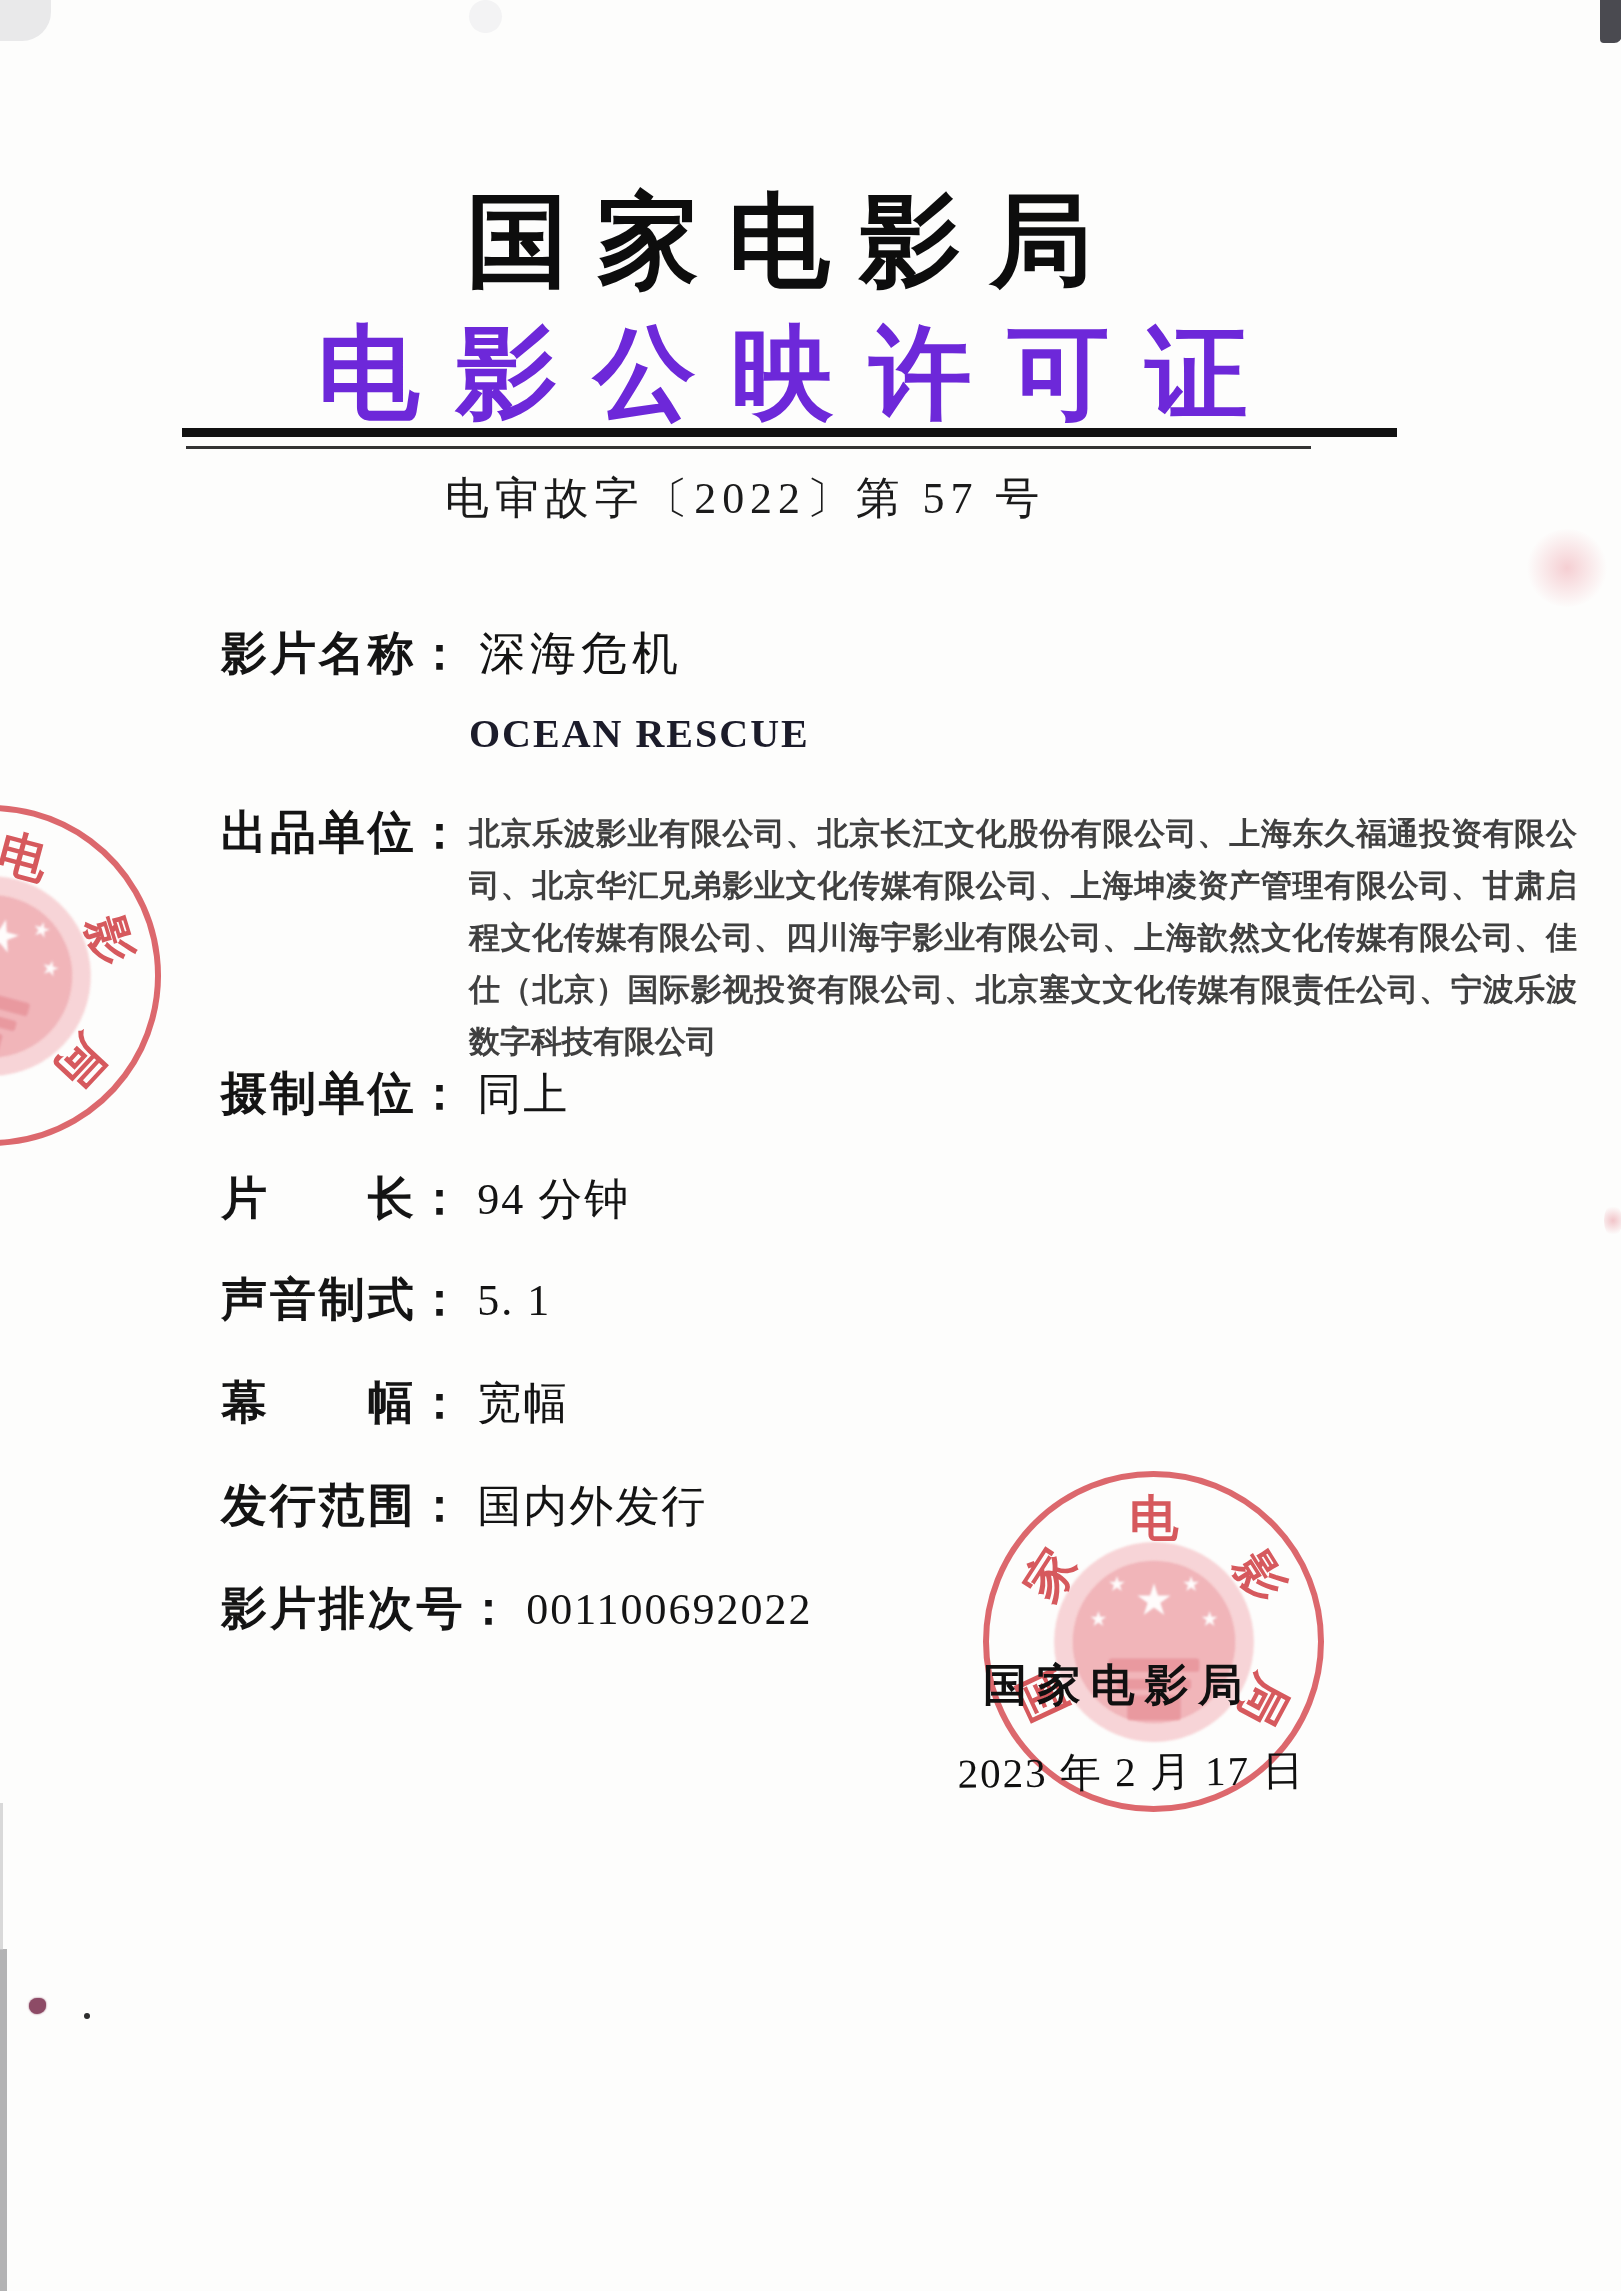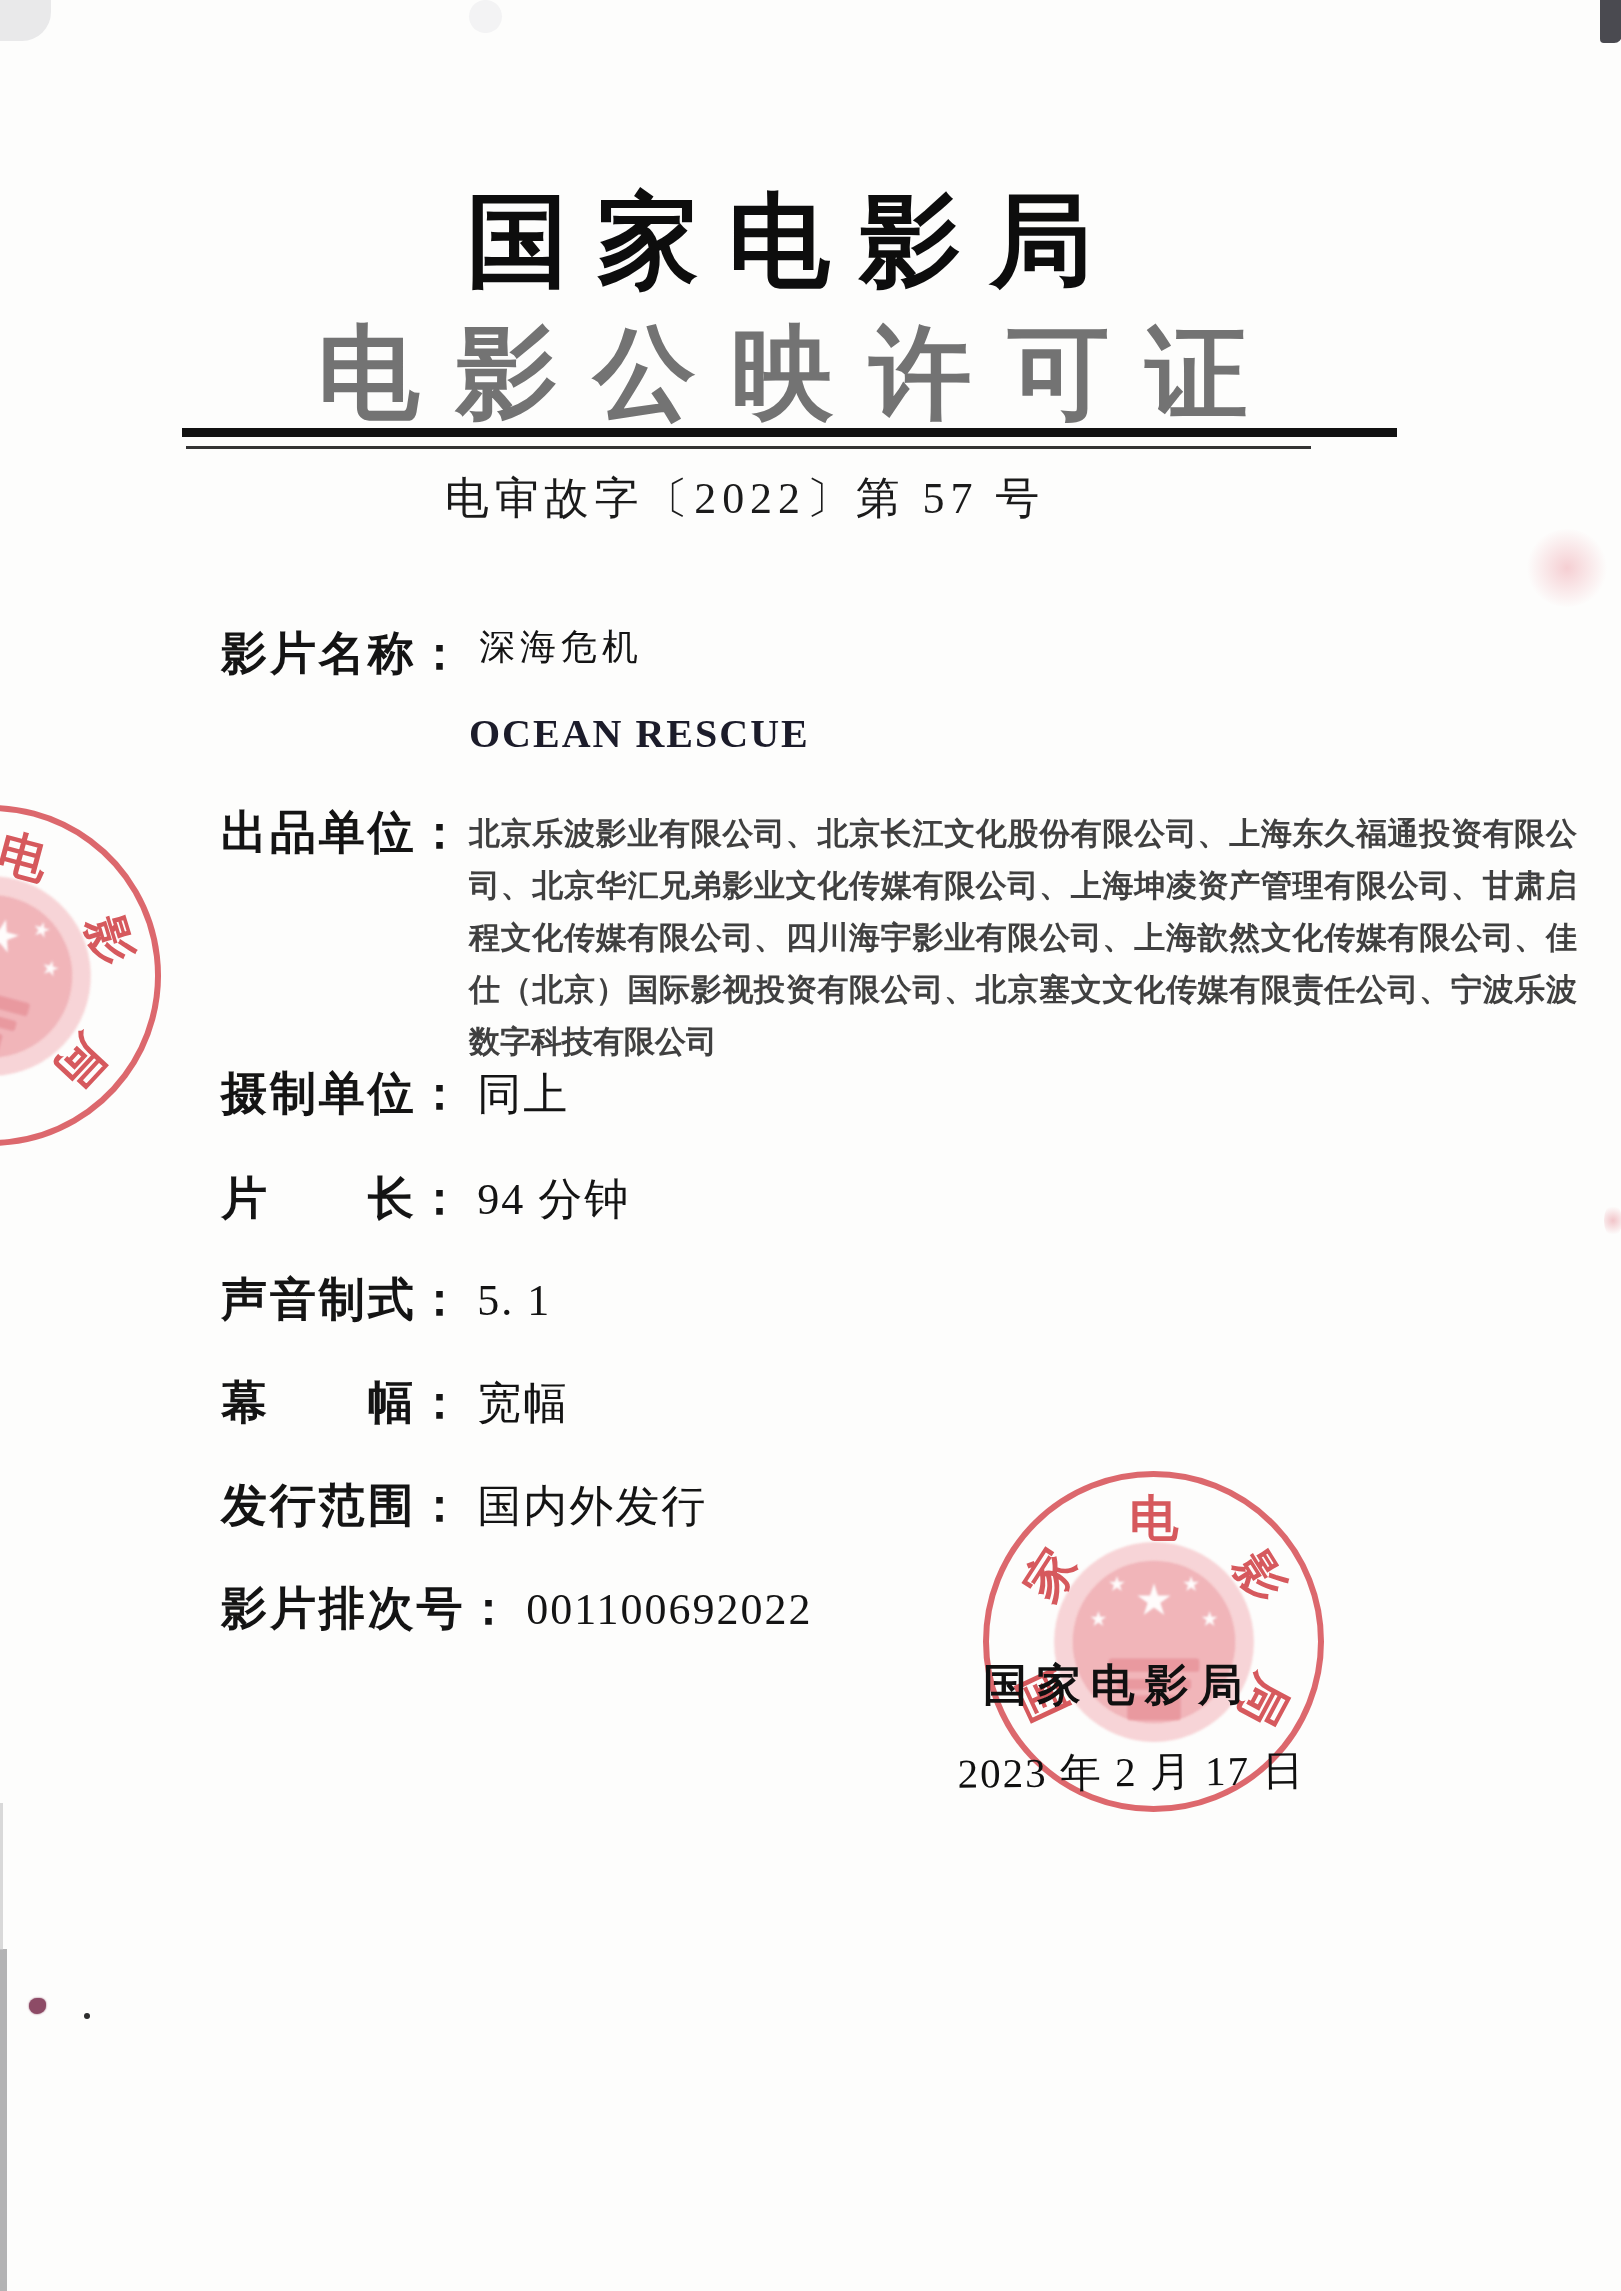--- a/index.html
+++ b/index.html
@@ -9,31 +9,31 @@
     margin:0 auto;
     background:#fdfdfc;
     overflow:hidden;
     font-family:"Liberation Serif","DejaVu Serif",serif;
     color:#141414;
   }
 
   
   .title-block { position:absolute; left:0; width:1529px; text-align:center; }
   .title-1 { top:174px; font-size:102px; font-weight:900; letter-spacing:29px; padding-left:29px; color:#0d0d0d; }
-  .title-2 { top:306px; font-size:102px; font-weight:900; letter-spacing:36px; padding-left:36px; color:#737373; }
+  .title-2 { top:306px; font-size:102px; font-weight:900; letter-spacing:36px; padding-left:36px; color:#6d28d9; }
   .rule-thick { position:absolute; left:182px; top:428px; width:1215px; height:8.8px; background:#111; }
   .rule-thin  { position:absolute; left:186px; top:446px; width:1125px; height:2.9px; background:#333; }
 
   .permit-no { position:absolute; left:0; top:469px; width:1490px; text-align:center;
                font-size:44px; letter-spacing:5.9px; color:#1b1b1b; }
 
   
   .film-row { position:absolute; left:221px; top:623px; display:flex;text-align:right; }
   .film-label { font-size:46px; font-weight:700; letter-spacing:2.9px; }
-  .film-value { font-size:36px; font-weight:400; margin-left:13.7px; letter-spacing:4.9px; }
+  .film-value { font-size:46px; font-weight:400; margin-left:13.7px; letter-spacing:4.9px; }
   .film-en { position:absolute; left:469px; top:710px; font-size:40px; font-weight:600;
              letter-spacing:2px; color:#1c1c2a; }
 
   
   .producer-label { position:absolute; left:221px; top:802px; font-size:46px; font-weight:700; letter-spacing:2.9px; }
   .producer-text { position:absolute; left:469px; top:808px; width:1108px;
                    font-size:31px; line-height:52px; font-weight:600;
                    text-align:justify; text-justify:inter-ideograph; color:#404040; }
 
   

